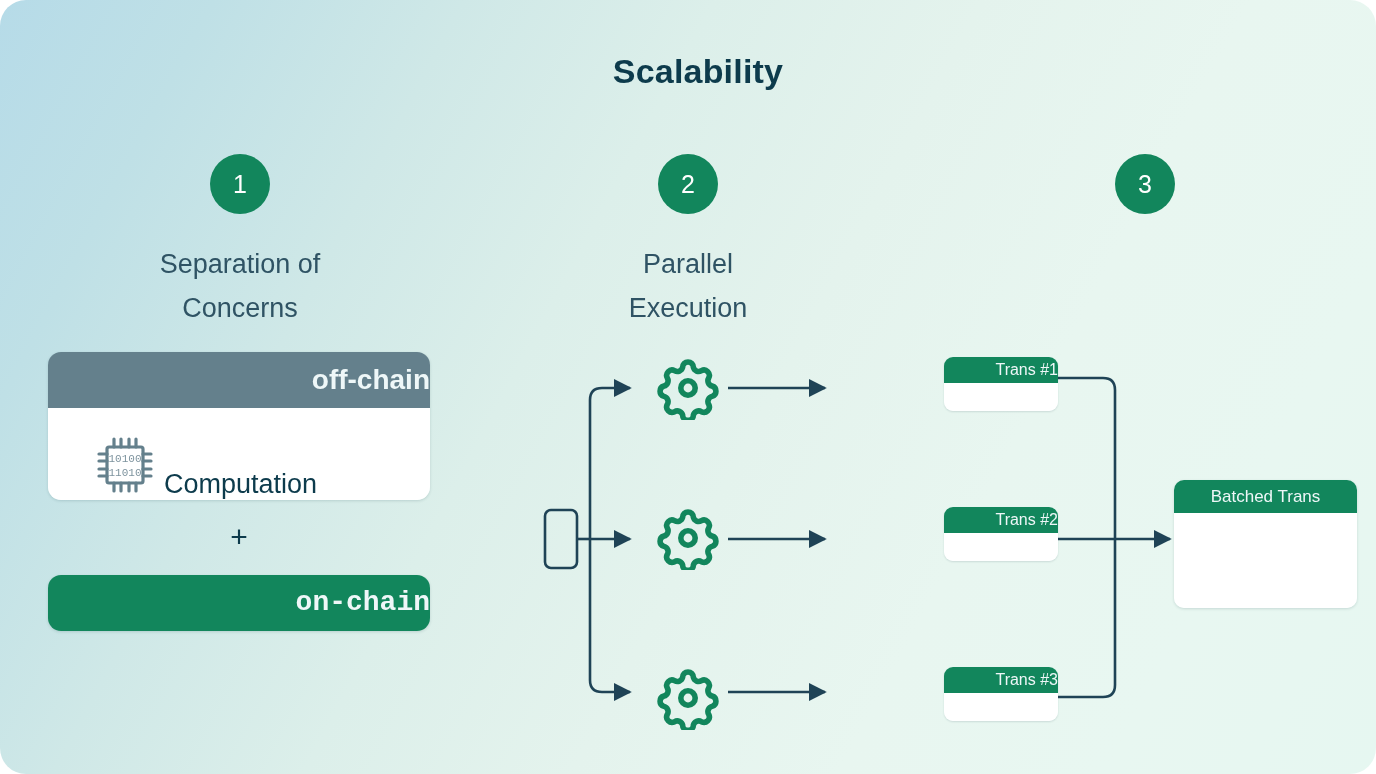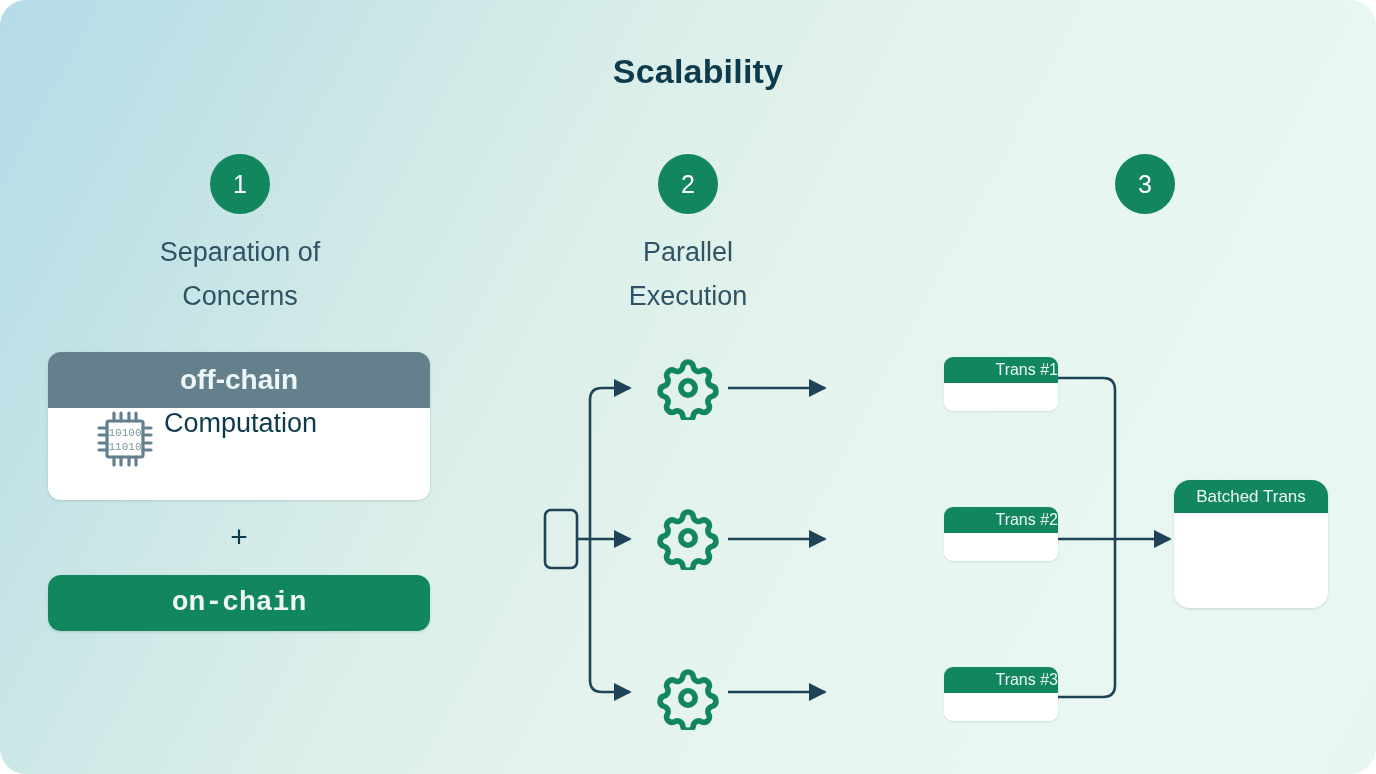--- a/index.html
+++ b/index.html
@@ -56,21 +56,21 @@
     height: 60px;
     border-radius: 50%;
     background: #12865c;
     color: #ffffff;
     font-size: 25px;
     line-height: 60px;
     text-align: center;
     margin: 0 auto;
   }
   .col-title {
-    margin-top: 16px;
+    margin-top: 28px;
     font-size: 27px;
     line-height: 44px;
     color: #2f5364;
     white-space: pre-line;
   }
 
   #head1 { left: 90px;   top: 154px; }
   #head2 { left: 538px;  top: 154px; }
   #head3 { left: 995px;  top: 154px; }
 
@@ -78,30 +78,30 @@
   .stack-card {
     position: absolute;
     width: 382px;
     border-radius: 13px;
     overflow: hidden;
     box-shadow: 0 1px 3px rgba(20,60,70,0.16);
   }
   .stack-head {
     height: 56px;
     line-height: 56px;
-    text-align: center;
+    text-align: right;
     font-size: 28px;
     font-weight: bold;
     color: #eef7f8;
   }
   .stack-body {
     background: #ffffff;
     height: 92px;
     display: flex;
-    align-items: flex-start;
+    align-items: flex-end;
     padding-left: 46px;
     box-sizing: border-box;
   }
   .stack-body .label {
     font-size: 27px;
     color: #0d3b4c;
     margin-left: 8px;
   }
 
   #card-offchain { left: 48px; top: 352px; }
@@ -167,22 +167,22 @@
     height: 28px;
   }
   #trans1 { left: 944px; top: 357px; }
   #trans2 { left: 944px; top: 507px; }
   #trans3 { left: 944px; top: 667px; }
 
   #batched {
     position: absolute;
     left: 1174px;
     top: 480px;
-    width: 154px;
-    border-radius: 16px;
+    width: 183px;
+    border-radius: 10px;
     overflow: hidden;
     box-shadow: 0 1px 3px rgba(20,60,70,0.16);
   }
   #batched .b-head {
     background: #12865c;
     color: #eef7f8;
     font-size: 17px;
     height: 33px;
     line-height: 33px;
     text-align: center;

